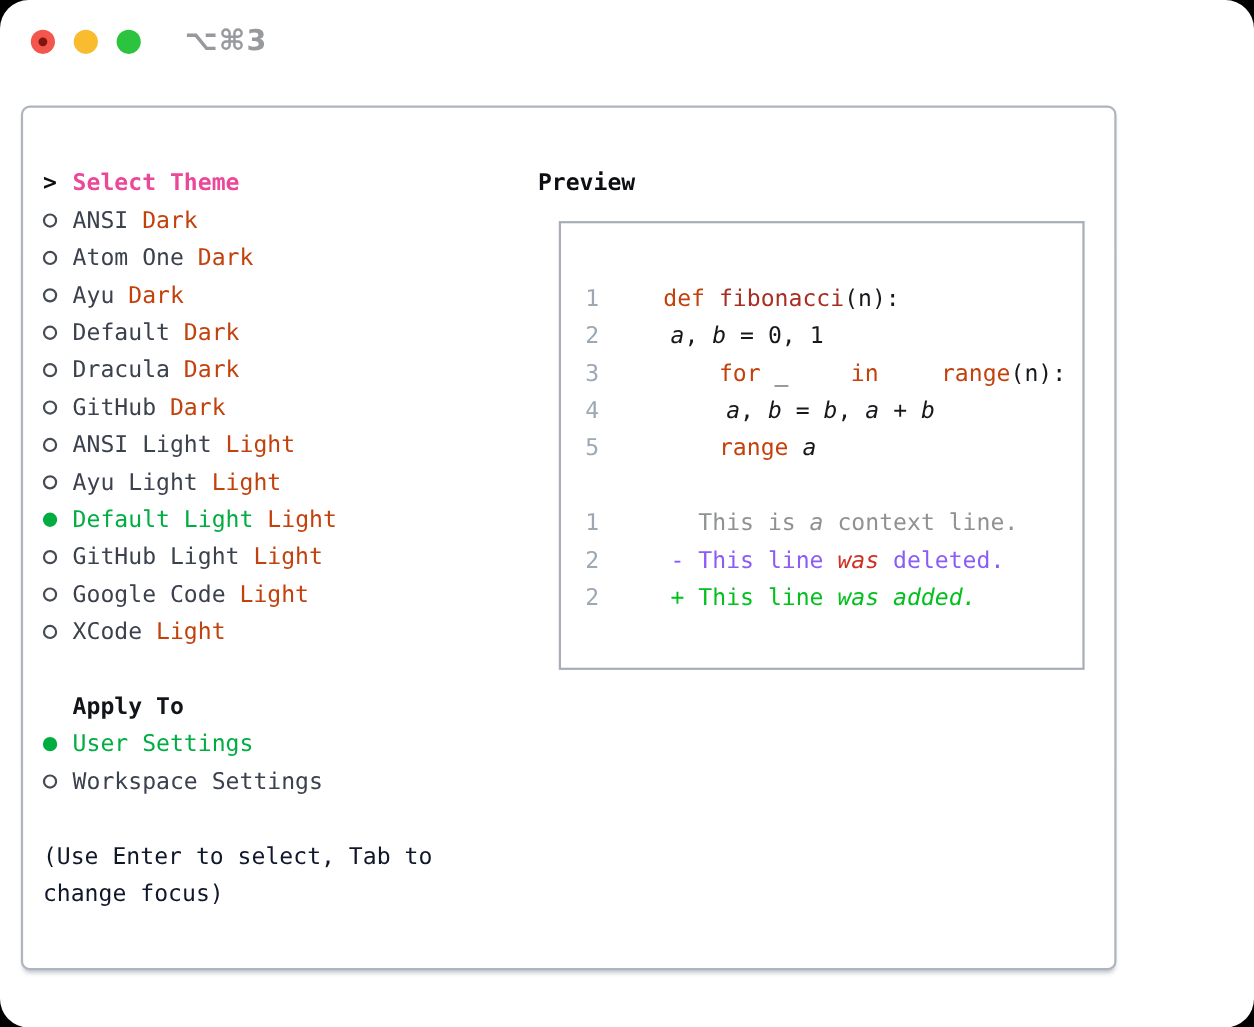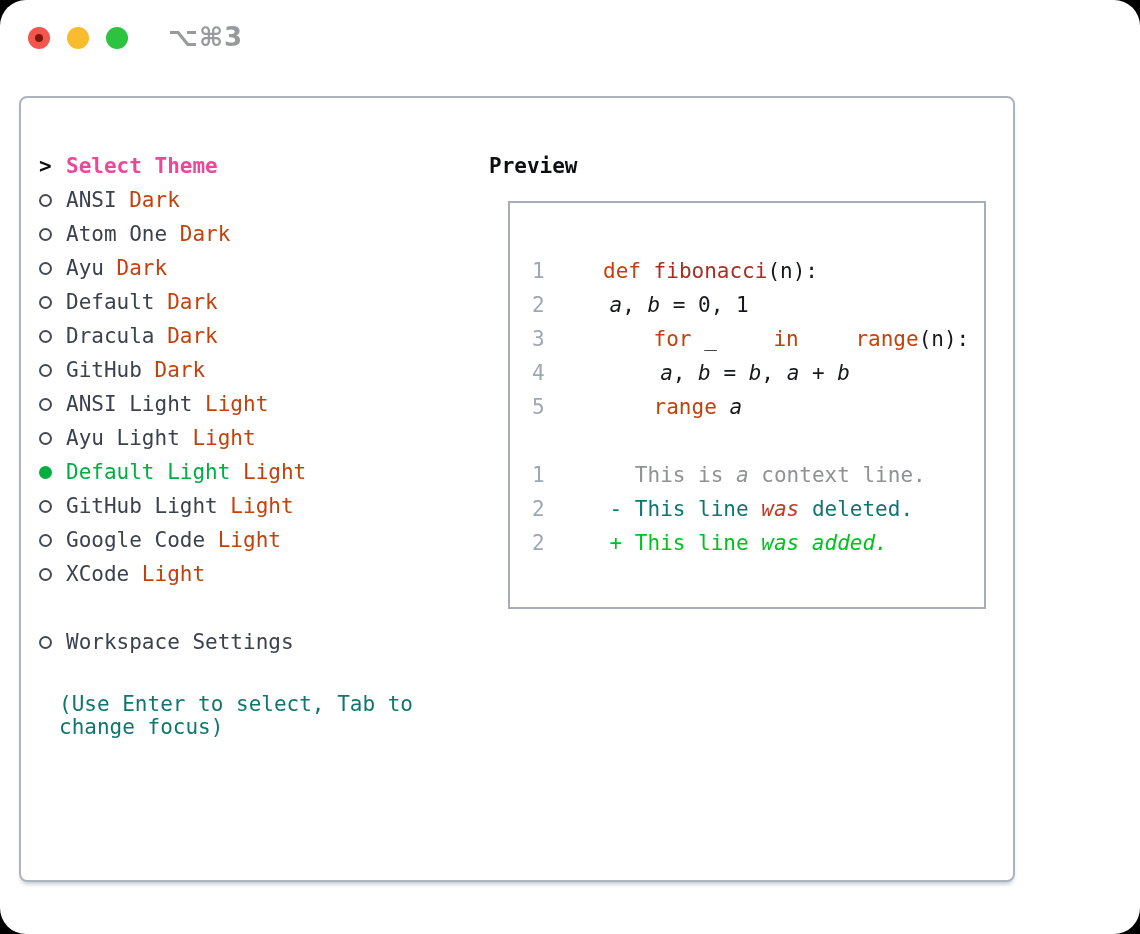--- a/index.html
+++ b/index.html
@@ -28,38 +28,38 @@
   .prompt{font-weight:700;color:#0c0e11;}
   .hdr{font-weight:700;color:#ec4899;}
   .radio{display:inline-block;width:13px;height:13px;box-sizing:border-box;
          border:2px solid #454b55;border-radius:50%;}
   .radio.sel{background:#00ad41;border-color:#00ad41;}
   .item-label{white-space:pre;}
   .item.selected .item-label{color:#00ad41;}
   .suffix{color:#c2410c;white-space:pre;}
   .blank-row{height:34px;}
   .apply-hdr{font-weight:600;color:#111418;padding-left:27px;}
-  .hint{margin-top:34px;width:420px;font-size:21px;line-height:23px;color:#0f766e;margin-left:20px;}
+  .hint{margin-top:34px;width:420px;font-size:21px;line-height:34px;color:#0f172a;}
 
   
   .preview-hdr{position:absolute;left:468px;top:51px;height:34px;display:flex;align-items:center;
                font-size:21px;font-weight:700;color:#0c0e11;}
   .preview-box{position:absolute;left:487px;top:103px;width:478px;height:408px;box-sizing:border-box;
                border:2px solid #a6adb7;background:#fff;padding:51px 0 0 22px;overflow:hidden;}
   .cline{height:34px;display:flex;align-items:center;font-size:21px;}
   .num{display:inline-block;width:27px;flex:0 0 27px;color:#9da8b5;white-space:pre;}
   .ctext{white-space:pre;color:#16181b;}
   .tk{white-space:pre;}
   .tk.kw{color:#c2410c;margin-left:44px;}
   .tk.fn{color:#a92e22;}
   .tk.plain{color:#16181b;}
   .tk.var{color:#16181b;font-style:italic;}
   .tk.ctx{color:#8f9193;text-align:right;}
   .tk.ctx-i{color:#8f9193;font-style:italic;}
-  .tk.del{color:#0f766e;}
+  .tk.del{color:#8b5cf6;}
   .tk.del-i{color:#cd3222;font-style:italic;}
   .tk.add{color:#03c01f;}
   .tk.add-i{color:#03c01f;font-style:italic;}
 </style>
 </head>
 <body>
 
 <div class="window">
 
   <div class="titlebar">
@@ -134,21 +134,26 @@
             <span class="item-label">Google Code</span>
             <span class="suffix"> Light</span>
           </div>
           <div class="row item">
             <span class="gutter"><span class="radio"></span></span>
             <span class="item-label">XCode</span>
             <span class="suffix"> Light</span>
           </div>
         </div>
       <div class="blank-row"></div>
+      <div class="row apply-hdr">Apply To</div>
       <div id="apply-list">
+          <div class="row item selected">
+            <span class="gutter"><span class="radio sel"></span></span>
+            <span class="item-label">User Settings</span>
+          </div>
           <div class="row item">
             <span class="gutter"><span class="radio"></span></span>
             <span class="item-label">Workspace Settings</span>
           </div>
         </div>
       <div class="hint">(Use Enter to select, Tab to change focus)</div>
     </div>
 
     <div class="preview-hdr">Preview</div>
     <div class="preview-box">

